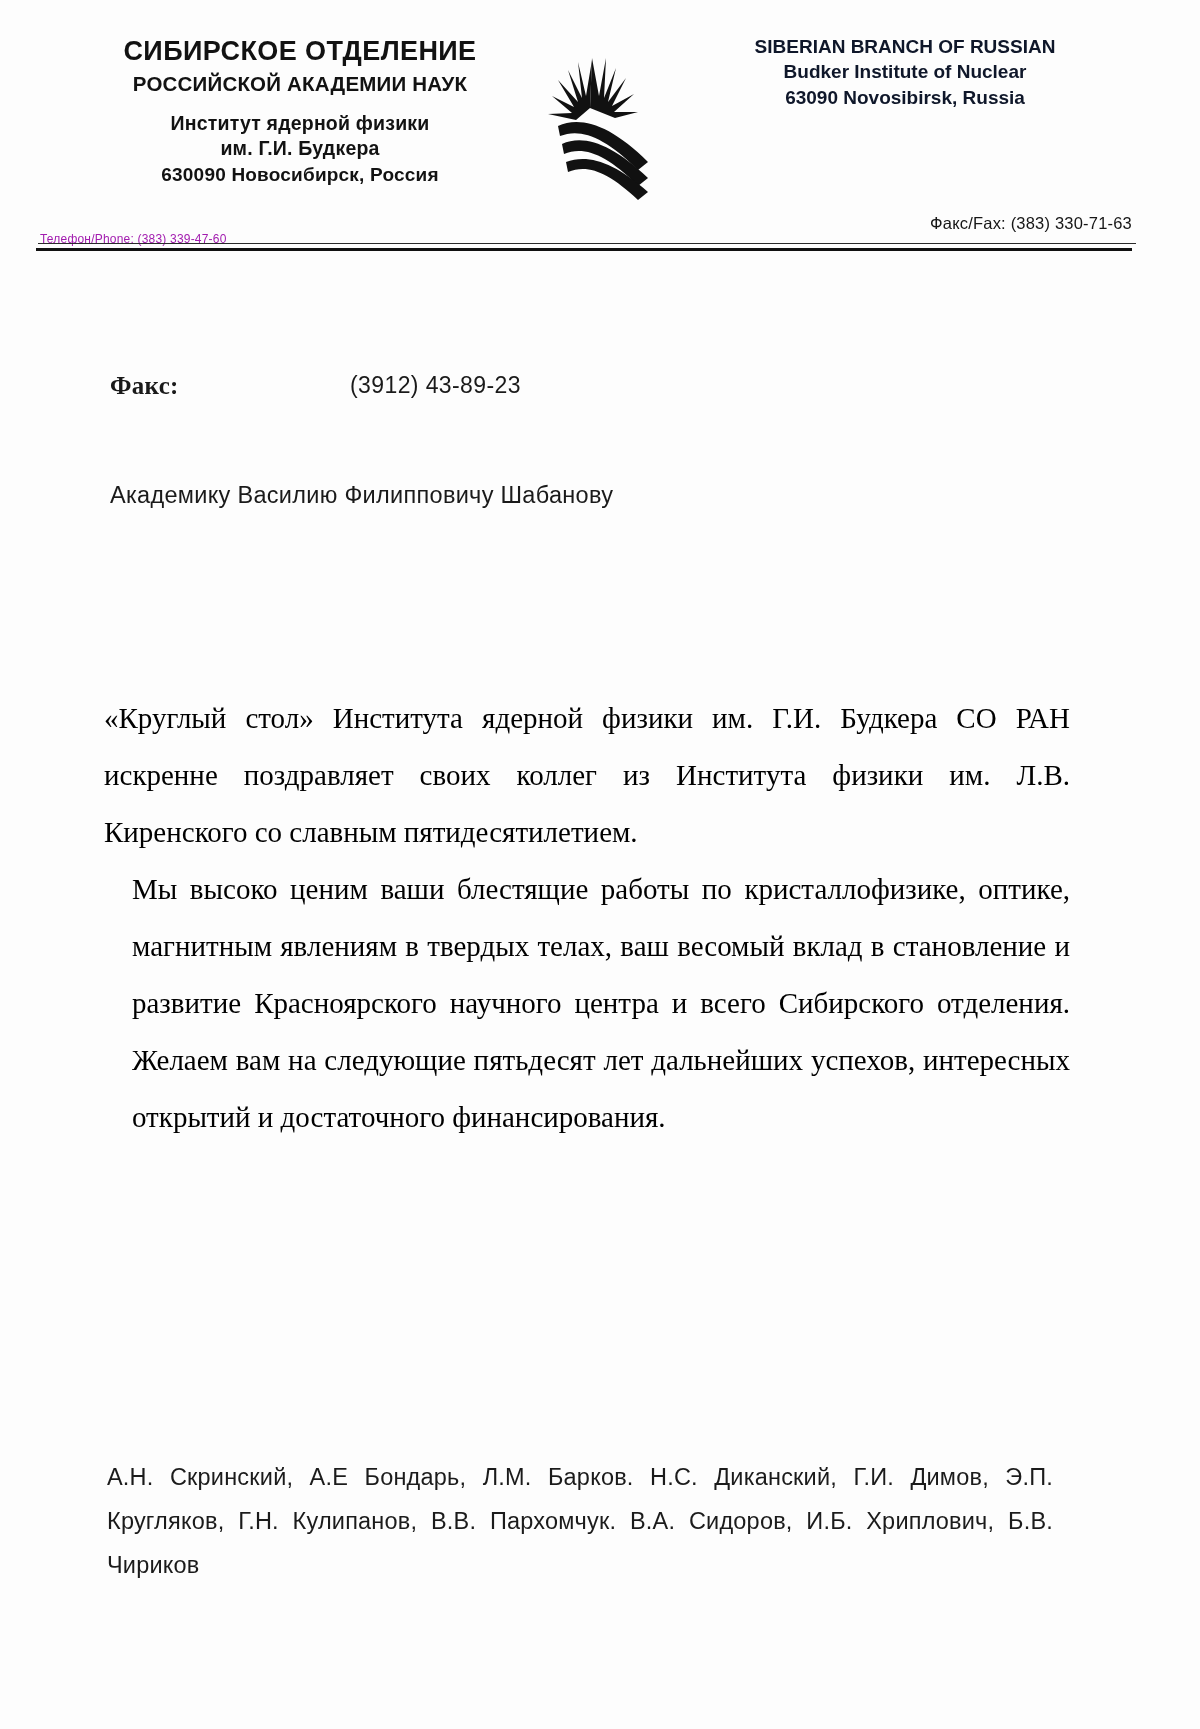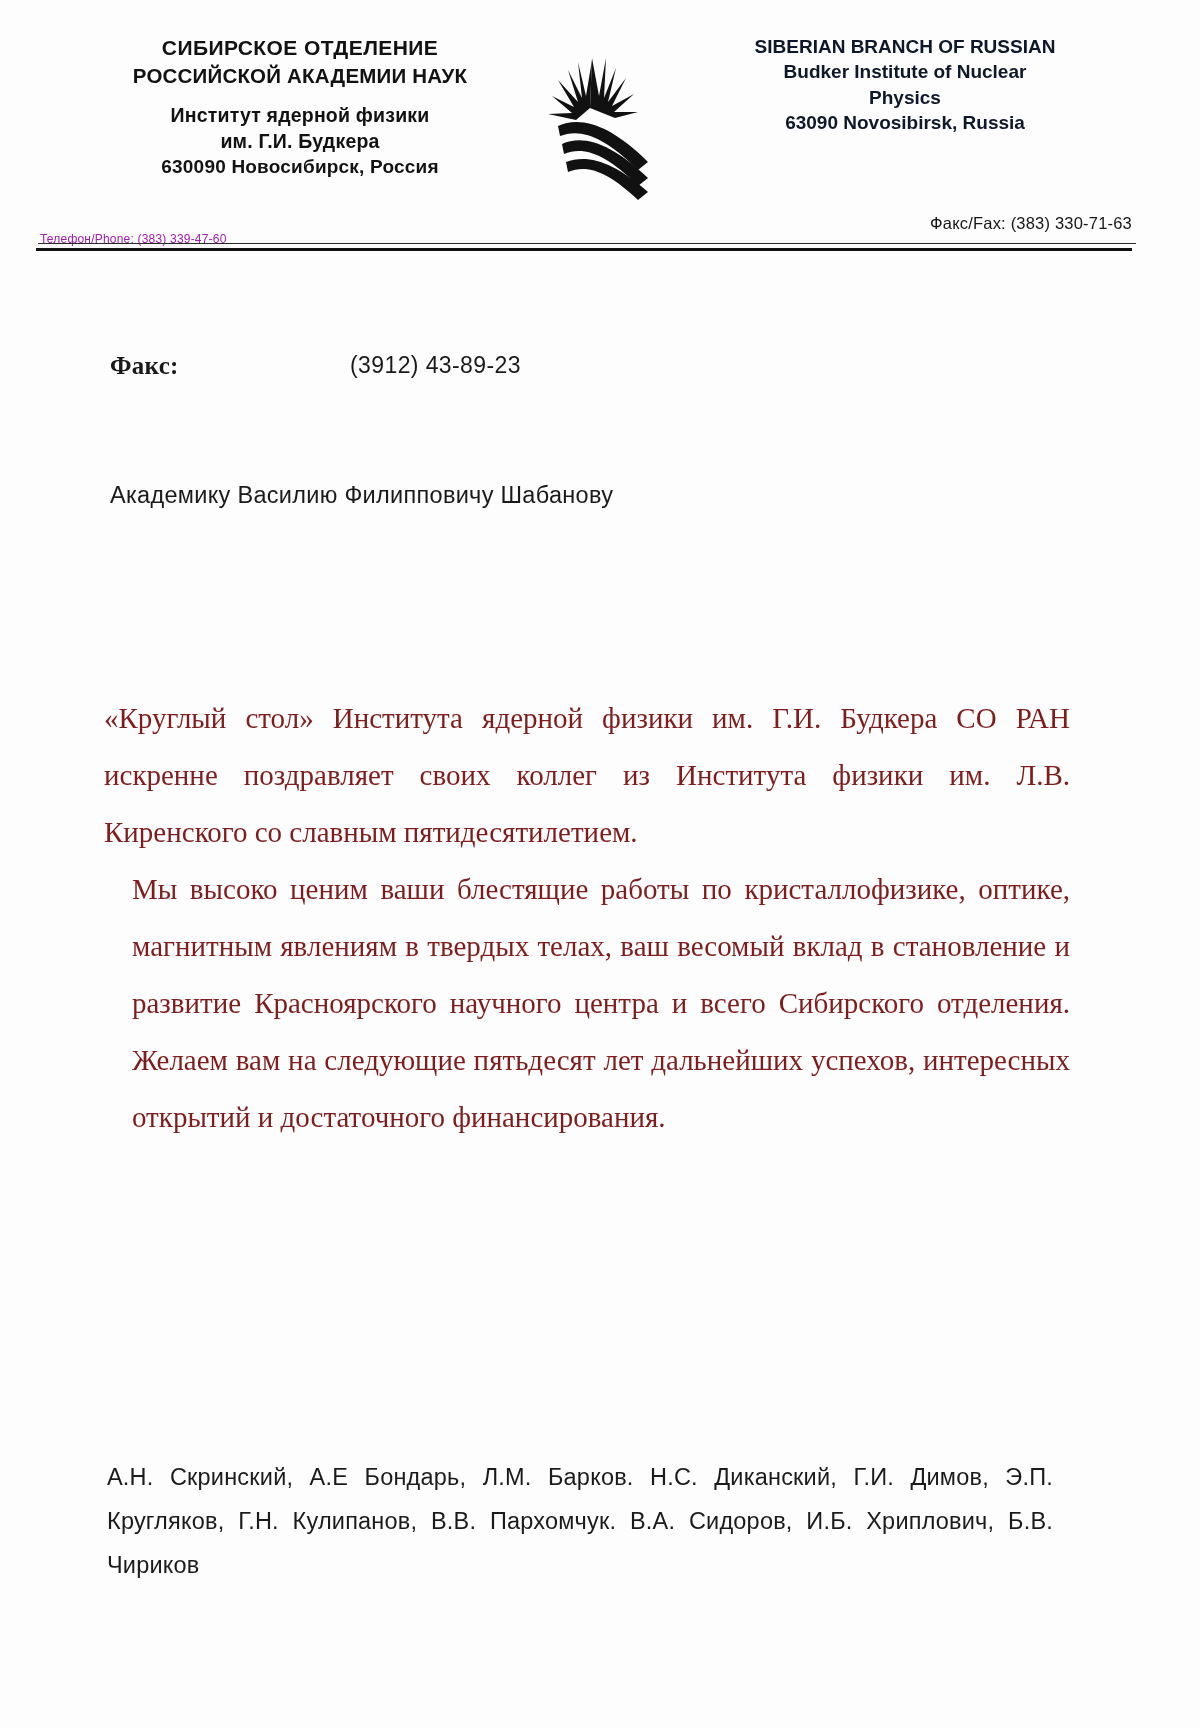--- a/index.html
+++ b/index.html
@@ -35,21 +35,21 @@
   .lh-left {
     width: 420px;
     text-align: center;
     font-weight: bold;
     font-size: 20.5px;
     line-height: 1.32;
     letter-spacing: 0.2px;
     color: #121212;
     padding-left: 30px;
   }
-  .lh-left .l1 { font-size: 21px; letter-spacing: 0.4px; text-align: center; }
+  .lh-left .l1 { font-size: 27px; letter-spacing: 0.4px; text-align: center; }
   .lh-left .l3 { font-size: 19.5px; margin-top: 14px; }
   .lh-left .l4 { font-size: 19.5px; }
   .lh-left .l5 { font-size: 19px; }
 
   .lh-logo {
     width: 170px;
     display: flex;
     justify-content: center;
     padding-top: 16px;
   }
@@ -103,21 +103,21 @@
     top: 36px;
     width: 1096px;
     height: 3px;
     background: #111111;
   }
 
   
   .fax-row {
     position: absolute;
     left: 110px;
-    top: 352px;
+    top: 372px;
     font-size: 24px;
     text-align: right;
   }
   .fax-label {
     font-weight: bold;
     font-family: "Liberation Serif", serif;
     font-size: 25px;
     letter-spacing: 0.3px;
   }
   .fax-number {
@@ -142,21 +142,21 @@
 
   
   .body-text {
     position: absolute;
     left: 104px;
     top: 690px;
     width: 966px;
     font-family: "Liberation Serif", serif;
     font-size: 29px;
     line-height: 57px;
-    color: #7f1d1d;
+    color: #000000;
     text-align: justify;
   }
   .body-text p {
     margin: 0 0 0 0;
     text-align: justify;
   }
   .body-text p.p1 { text-align: justify; }
   .body-text p.p2 { text-align: justify; margin-left: 28px; }
 
   
@@ -207,21 +207,20 @@
           <path d="M38 76 C60 66, 90 74, 128 112 L118 120 C84 86, 60 78, 40 86 Z"></path>
           <path d="M42 94 C64 84, 92 94, 128 128 L118 136 C86 104, 64 96, 44 104 Z"></path>
           <path d="M46 112 C68 104, 94 112, 128 142 L118 150 C88 122, 68 114, 48 122 Z"></path>
         </g>
       </svg>
     </div>
 
     <div class="lh-right">
       <div>SIBERIAN BRANCH OF RUSSIAN</div>
       <div>Budker Institute of Nuclear</div>
-      <div>Physics</div>
       <div>63090 Novosibirsk, Russia</div>
     </div>
   </div>
 
   <div class="contact-row">
     <div class="contact-left">Телефон/Phone:  (383) 339-47-60</div>
     <div class="contact-right">Факс/Fax:  (383) 330-71-63</div>
     <div class="rule-thin"></div>
     <div class="rule-thick"></div>
   </div>

